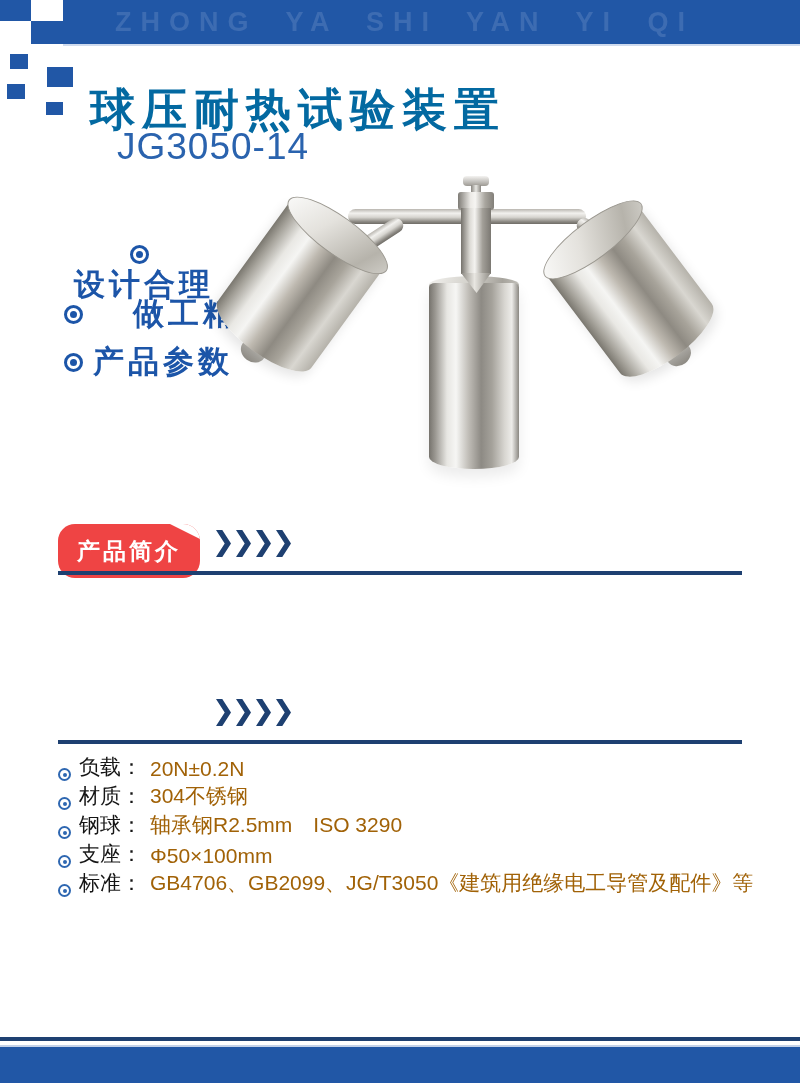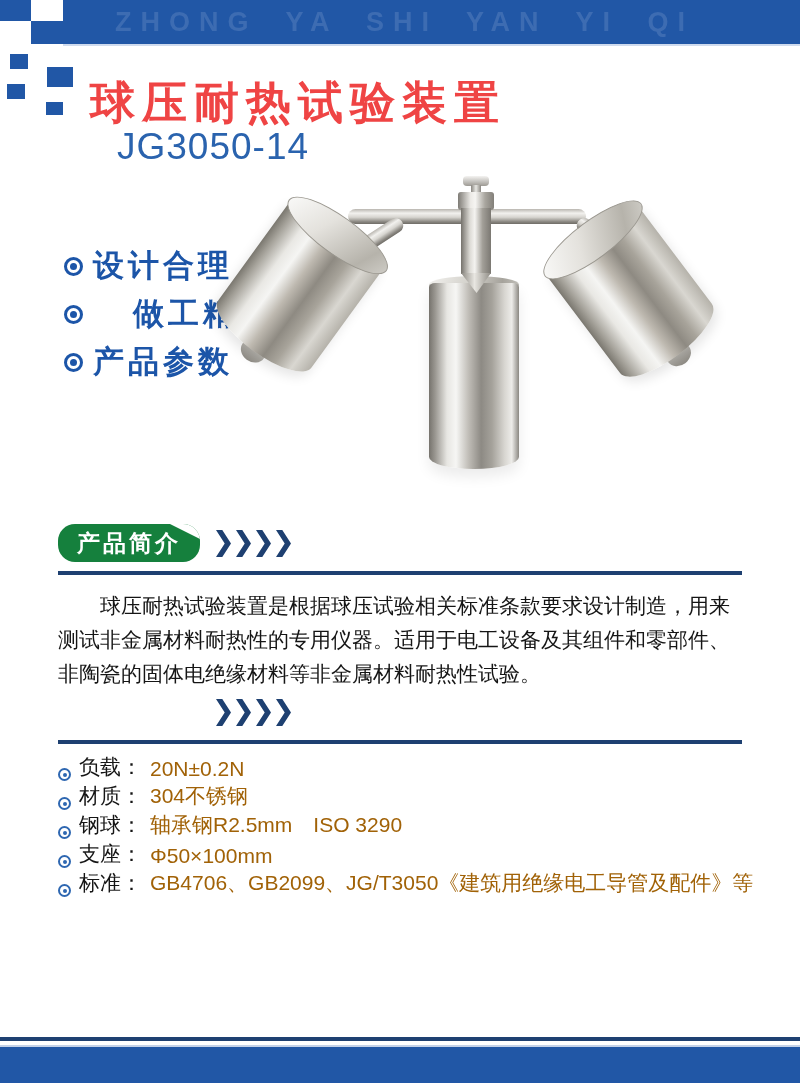--- a/index.html
+++ b/index.html
@@ -13,29 +13,29 @@
   .banner-text{position:absolute;left:52px;top:0;line-height:44px;font-size:27px;font-weight:bold;
           color:#3d6cb2;letter-spacing:9px;word-spacing:12px;white-space:nowrap;}
   .sq{position:absolute;background:#2157a6;}
   .sq-a{left:0;top:0;width:31px;height:21px;}
   .sq-b{left:31px;top:21px;width:32px;height:23px;}
   .sq-c{left:10px;top:54px;width:18px;height:15px;}
   .sq-d{left:47px;top:67px;width:26px;height:20px;}
   .sq-e{left:7px;top:84px;width:18px;height:15px;}
   .sq-f{left:46px;top:102px;width:17px;height:13px;}
   
-  .title{position:absolute;left:90px;top:73px;font-size:45px;font-weight:bold;color:#ef4444;
+  .title{position:absolute;left:90px;top:80px;font-size:45px;font-weight:bold;color:#0369a1;
          letter-spacing:7px;white-space:nowrap;}
   .title-reflect-wrap{position:absolute;left:90px;top:114px;height:26px;overflow:hidden;
          -webkit-mask-image:linear-gradient(to bottom,rgba(0,0,0,.85),rgba(0,0,0,0) 85%);
          mask-image:linear-gradient(to bottom,rgba(0,0,0,.85),rgba(0,0,0,0) 85%);}
   .model{position:absolute;left:88px;top:126px;font-size:37px;color:#2a63ae;letter-spacing:1px;margin-left:29px;}
   
   .feature{position:absolute;left:64px;display:flex;align-items:center;}
-  .f1{top:245px;} .f2{top:293px;gap:40px;} .f3{top:341px;}
+  .f1{top:245px;flex-direction:column;} .f2{top:293px;gap:40px;} .f3{top:341px;}
   .bullseye{width:13px;height:13px;border:3px solid #1c55a8;border-radius:50%;position:relative;flex:0 0 auto;}
   .bullseye::after{content:"";position:absolute;left:3px;top:3px;width:7px;height:7px;background:#1c55a8;border-radius:50%;}
   .feature-label{margin-left:10px;font-size:31px;font-weight:bold;color:#1c55a8;letter-spacing:4px;white-space:nowrap;}
   
   .photo{position:absolute;left:200px;top:170px;width:545px;height:330px;}
   .photo *{position:absolute;}
   .rod{background:linear-gradient(180deg,#b9b6b0 0%,#f2f1ee 28%,#d7d5d0 55%,#8a8781 85%,#6f6c66 100%);
        border-radius:8px;z-index:1;}
   .rod-h{left:148px;top:39px;width:238px;height:15px;}
   .rod-l{left:100px;top:44px;width:102px;height:15px;transform-origin:100% 50%;transform:rotate(-33deg);}
@@ -64,21 +64,21 @@
   .cyl-body{left:0;top:6px;width:115px;height:146px;
        border-radius:6px 6px 50% 50%/4px 4px 14% 14%;
        background:linear-gradient(90deg,#7a776f 0%,#a5a29a 8%,#e9e8e4 22%,#f5f5f3 32%,#beb9b0 46%,#8e8a82 60%,#a8a49b 72%,#d9d7d1 86%,#b5b2aa 100%);
        box-shadow:0 6px 12px rgba(0,0,0,.10);}
   .cyl-cap{left:-2px;top:-10px;width:119px;height:36px;border-radius:50%;
        background:linear-gradient(115deg,#fbfbfa 0%,#e4e2dd 38%,#b6b3ab 78%,#d2d0ca 100%);
        border:1px solid #9a978f;}
   .cyl-nub{left:45px;bottom:-11px;width:26px;height:22px;border-radius:50%;
        background:linear-gradient(180deg,#dedcd7,#8f8c85);z-index:-1;}
   
-  .badge{position:absolute;left:58px;width:142px;height:38px;background:#15803d;border-radius:17px;
+  .badge{position:absolute;left:58px;width:142px;height:54px;background:#ef4444;border-radius:17px;
        overflow:hidden;display:flex;align-items:center;justify-content:center;}
   .badge::after{content:"";position:absolute;top:0;right:0;width:30px;height:15px;background:#ffffff;
        clip-path:polygon(0 0,100% 0,100% 100%);}
   .badge-label{color:#ffffff;font-size:23px;font-weight:bold;letter-spacing:3px;white-space:nowrap;}
   .chevrons{position:absolute;left:216px;display:flex;gap:5px;}
   .chev{width:15px;height:27px;background:#1e4071;
        clip-path:polygon(0 0,42% 0,100% 50%,42% 100%,0 100%,58% 50%);}
   .rule{position:absolute;left:58px;width:684px;height:4px;background:#1e4071;}
   .badge-1{top:524px;} .chev-1{top:530px;} .rule-1{top:571px;}
   .badge-2{top:693px;} .chev-2{top:699px;} .rule-2{top:740px;}
@@ -157,21 +157,20 @@
   <div class="badge badge-1">
     <span class="badge-label">产品简介</span>
   </div>
   <div class="chevrons chev-1">
     <span class="chev"></span>
     <span class="chev"></span>
     <span class="chev"></span>
     <span class="chev"></span>
   </div>
   <div class="rule rule-1"></div>
-  <div class="intro-body">球压耐热试验装置是根据球压试验相关标准条款要求设计制造，用来测试非金属材料耐热性的专用仪器。适用于电工设备及其组件和零部件、非陶瓷的固体电绝缘材料等非金属材料耐热性试验。</div>
 
   <div class="chevrons chev-2">
     <span class="chev"></span>
     <span class="chev"></span>
     <span class="chev"></span>
     <span class="chev"></span>
   </div>
   <div class="rule rule-2"></div>
 
   <div class="params">

